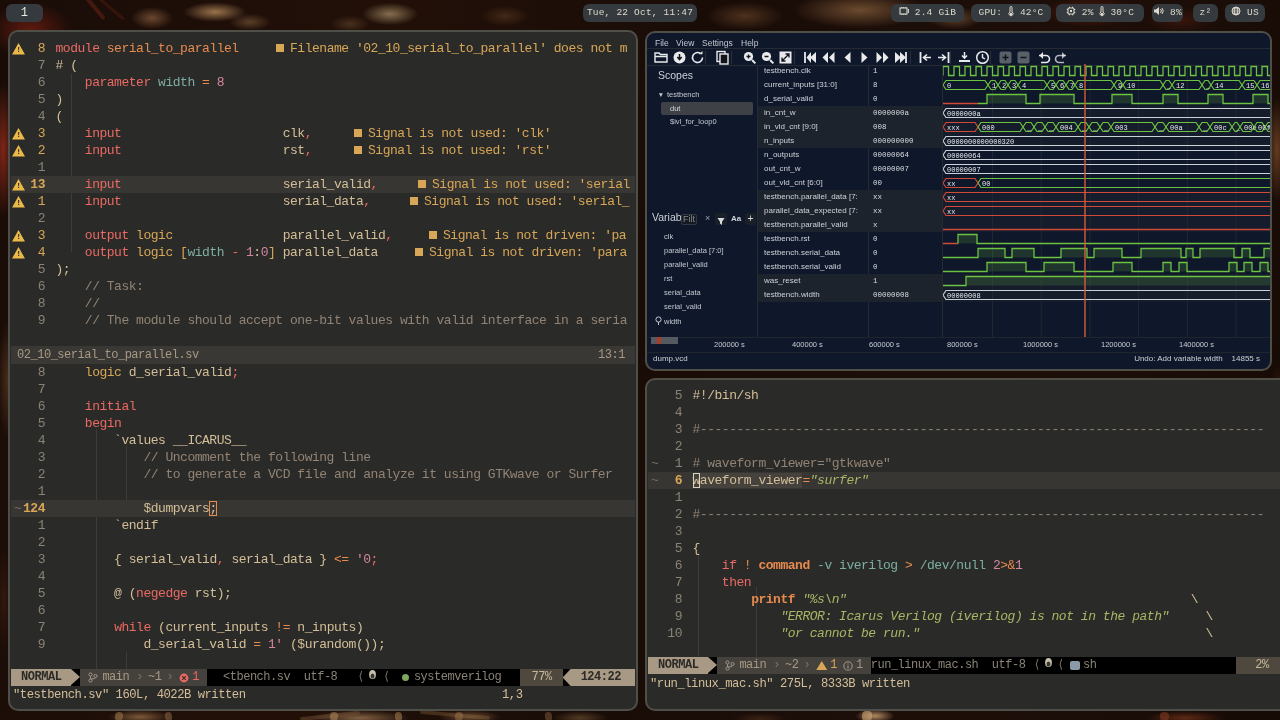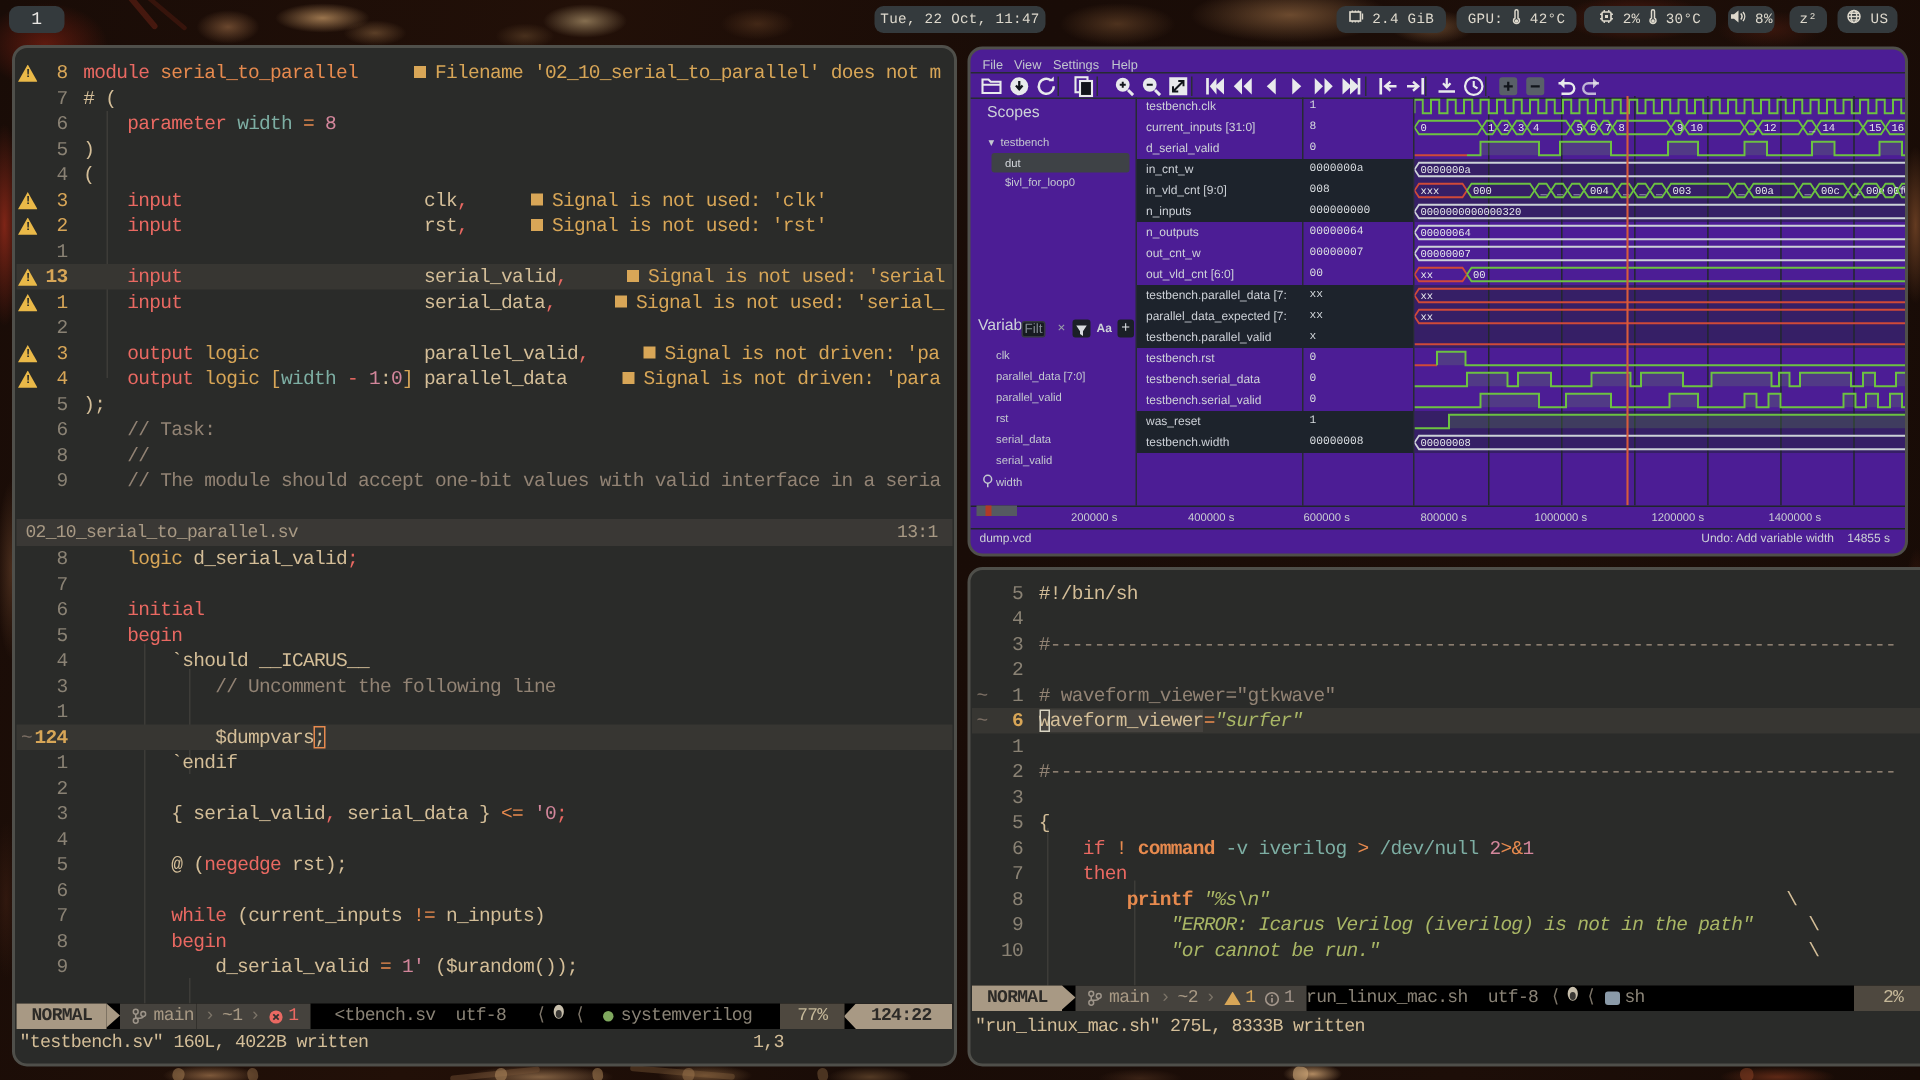--- a/index.html
+++ b/index.html
@@ -50,21 +50,21 @@
 .ig{position:absolute;width:1px;background:#3d3c38;z-index:-1}
 
 .sl{position:absolute;left:1px;right:1px;height:17px;background:#000000;display:flex;
  font-size:12px;line-height:17px;color:#9e958a}
 .seg{height:17px;display:flex;align-items:center}
 .tri{width:0;height:0;border-top:8.5px solid transparent;border-bottom:8.5px solid transparent}
 .chev{color:#7c7468;padding:0 5px}
 .itbar{position:absolute;left:1px;right:1px;height:18px;background:#3a3835;
  font-size:12px;line-height:18px;color:#a89984}
 
-#sw{background:#4c1d95;font-family:"Liberation Sans",sans-serif;color:#c9ced6}
+#sw{background:#0f172a;font-family:"Liberation Sans",sans-serif;color:#c9ced6}
 .srow{position:absolute;height:14px;font-size:8px;line-height:14px;white-space:nowrap;overflow:hidden}
 .sv{font-family:"Liberation Mono",monospace;font-size:7.5px;color:#d7dbdf}
 .stripe{position:absolute;background:#1d232c}
 .vline{position:absolute;width:1px;background:#262b33}
 .hline{position:absolute;height:1px;background:#262b33}
 .tool{position:absolute;top:17px;height:15px}
 </style></head>
 <body>
 <div id="wp"></div>
 <div class="abs" style="left:55px;top:-6px;width:60px;height:4px;background:rgba(150,45,28,.35);transform:rotate(50deg);border-radius:4px"></div>
@@ -130,32 +130,32 @@
 <div class="l"><span class="n" style="color:#8a8274;">6</span><span style="color:#928374;">    // Task:</span></div>
 <div class="l"><span class="n" style="color:#8a8274;">8</span><span style="color:#928374;">    //</span></div>
 <div class="l"><span class="n" style="color:#8a8274;">9</span><span style="color:#928374;">    // The module should accept one-bit values with valid interface in a seria</span></div>
 </div>
 <div class="itbar" style="top:314px"><span style="padding-left:6px">02_10_serial_to_parallel.sv</span><span style="position:absolute;right:10px;top:0">13:1</span></div>
 <div style="position:absolute;left:0;top:332px;right:0">
 <div class="l"><span class="n" style="color:#8a8274;">8</span><span style="color:#d4be98;">    </span><span style="color:#d8a657;">logic </span><span style="color:#d4be98;">d_serial_valid</span><span style="color:#ea6962;">;</span></div>
 <div class="l"><span class="n" style="color:#8a8274;">7</span></div>
 <div class="l"><span class="n" style="color:#8a8274;">6</span><span style="color:#d4be98;">    </span><span style="color:#ea6962;">initial</span></div>
 <div class="l"><span class="n" style="color:#8a8274;">5</span><span style="color:#d4be98;">    </span><span style="color:#ea6962;">begin</span></div>
-<div class="l"><span class="n" style="color:#8a8274;">4</span><span style="color:#d4be98;">        `should __ICARUS__</span></div>
+<div class="l"><span class="n" style="color:#8a8274;">4</span><span style="color:#d4be98;">        `values __ICARUS__</span></div>
 <div class="l"><span class="n" style="color:#8a8274;">3</span><span style="color:#928374;">            // Uncomment the following line</span></div>
+<div class="l"><span class="n" style="color:#8a8274;">2</span><span style="color:#928374;">            // to generate a VCD file and analyze it using GTKwave or Surfer</span></div>
 <div class="l"><span class="n" style="color:#8a8274;">1</span></div>
 <div class="l"><div class="cl"></div><span class="abs" style="left:4px;color:#7c6f64">~</span><span class="n" style="color:#d8a657;font-weight:bold;">124</span><span style="color:#d4be98;">            $dumpvars</span><span style="outline:1.3px solid #e78a4e;outline-offset:-1px">;</span></div>
 <div class="l"><span class="n" style="color:#8a8274;">1</span><span style="color:#d4be98;">        `endif</span></div>
 <div class="l"><span class="n" style="color:#8a8274;">2</span></div>
 <div class="l"><span class="n" style="color:#8a8274;">3</span><span style="color:#d4be98;">        { </span><span style="color:#d4be98;">serial_valid</span><span style="color:#ea6962;">, </span><span style="color:#d4be98;">serial_data</span><span style="color:#d4be98;"> } </span><span style="color:#e78a4e;">&lt;= </span><span style="color:#d3869b;">'0</span><span style="color:#ea6962;">;</span></div>
 <div class="l"><span class="n" style="color:#8a8274;">4</span></div>
 <div class="l"><span class="n" style="color:#8a8274;">5</span><span style="color:#d4be98;">        @ (</span><span style="color:#ea6962;">negedge </span><span style="color:#d4be98;">rst</span><span style="color:#d4be98;">);</span></div>
 <div class="l"><span class="n" style="color:#8a8274;">6</span></div>
 <div class="l"><span class="n" style="color:#8a8274;">7</span><span style="color:#d4be98;">        </span><span style="color:#ea6962;text-align:center;">while </span><span style="color:#d4be98;">(</span><span style="color:#d4be98;">current_inputs </span><span style="color:#e78a4e;">!= </span><span style="color:#d4be98;">n_inputs</span><span style="color:#d4be98;">)</span></div>
-<div class="l"><span class="n" style="color:#8a8274;">8</span><span style="color:#d4be98;">        </span><span style="color:#ea6962;">begin</span></div>
 <div class="l"><span class="n" style="color:#8a8274;">9</span><span style="color:#d4be98;">            d_serial_valid </span><span style="color:#e78a4e;">= </span><span style="color:#d3869b;">1'</span><span style="color:#d4be98;"> ($urandom());</span></div>
 </div>
 <div class="sl" style="top:637px">
       <span class="seg" style="background:#a89984;color:#2c2a27;font-weight:bold;padding:0 10px">NORMAL</span>
       <span class="tri" style="border-left:9px solid #a89984"></span>
       <span class="seg" style="background:#45423d;padding:0 2px">
         <svg width="10" height="11" viewBox="0 0 10 11" style="margin:0 4px 0 6px">
           <circle cx="2.5" cy="2.5" r="1.6" fill="none" stroke="#9e958a"></circle>
           <circle cx="2.5" cy="8.5" r="1.6" fill="none" stroke="#9e958a"></circle>
           <circle cx="7.5" cy="4" r="1.6" fill="none" stroke="#9e958a"></circle>

